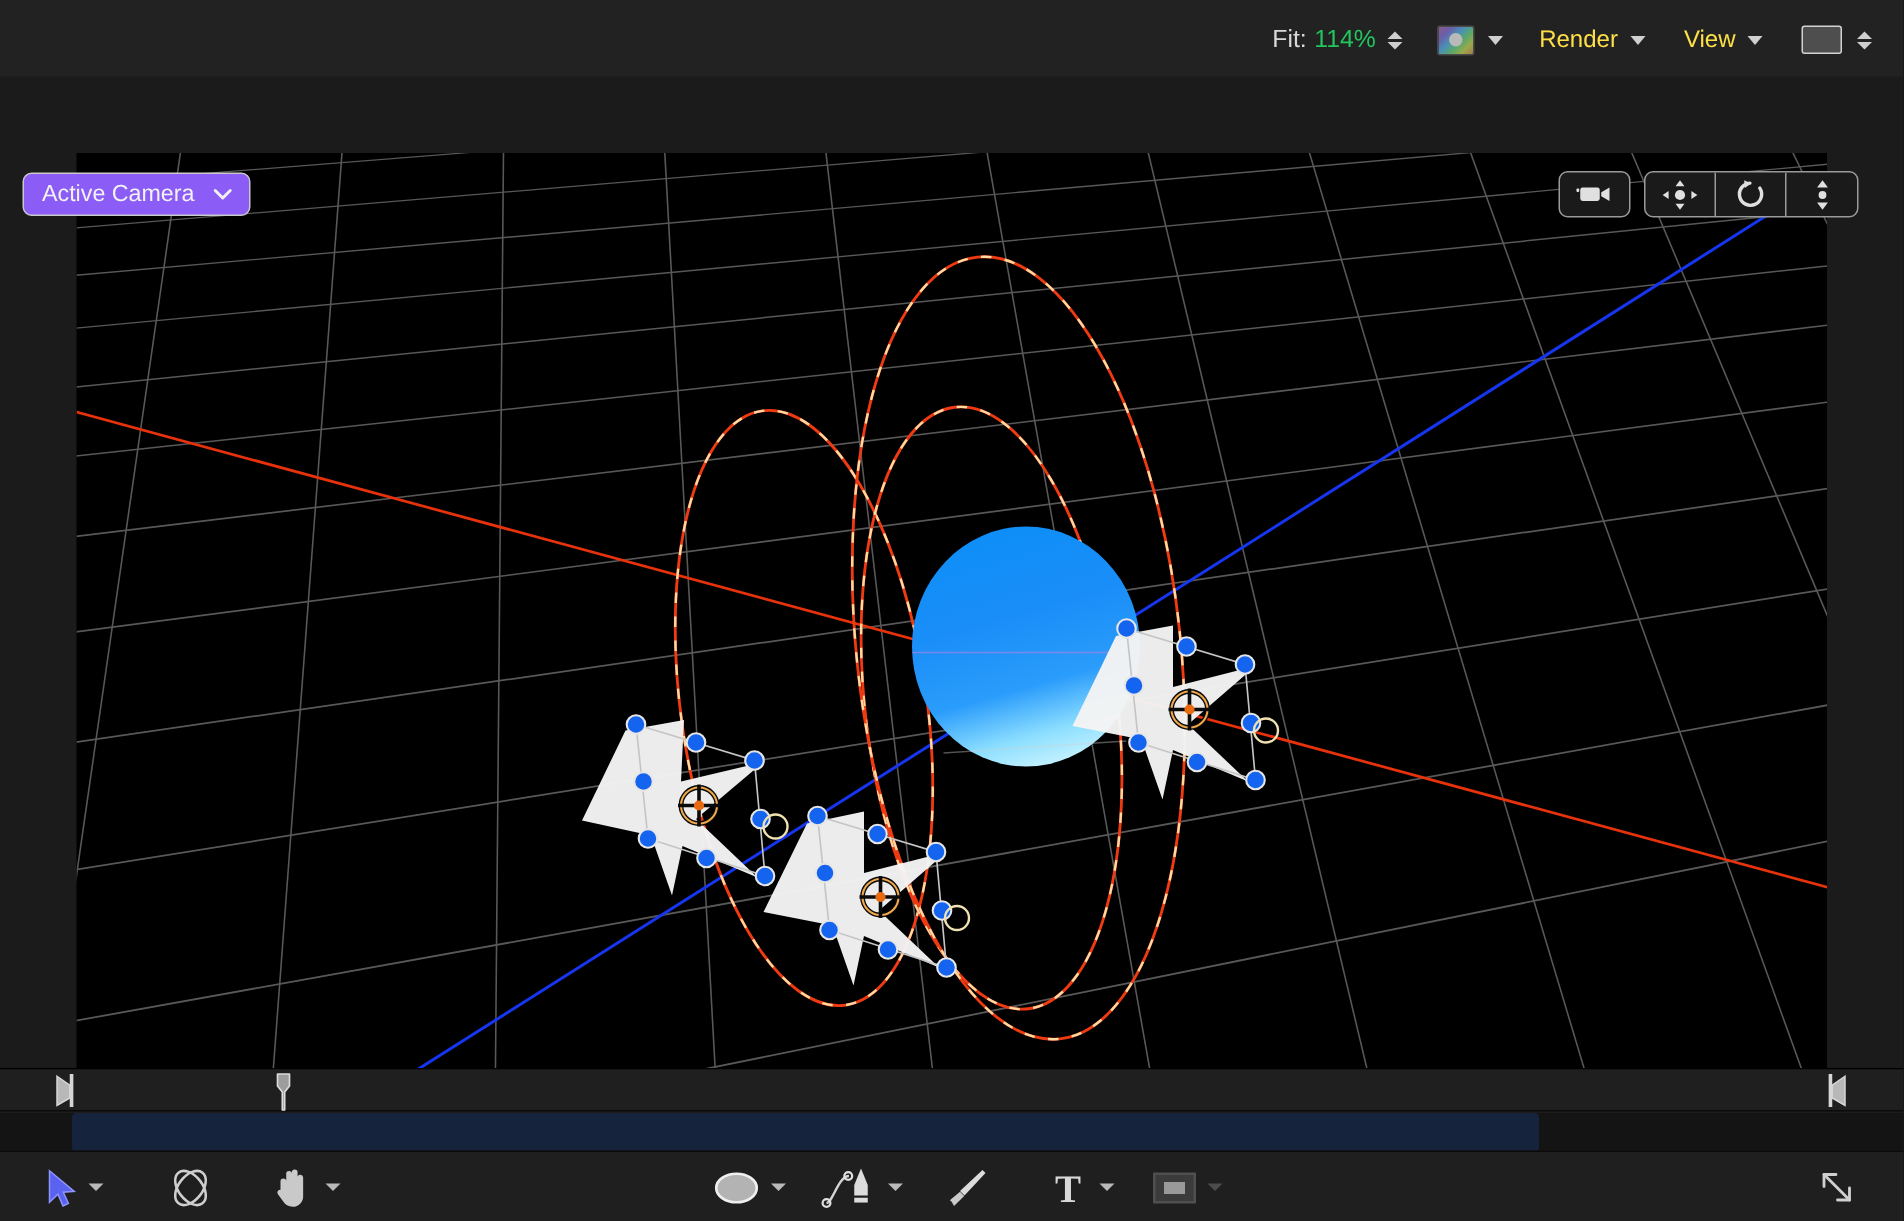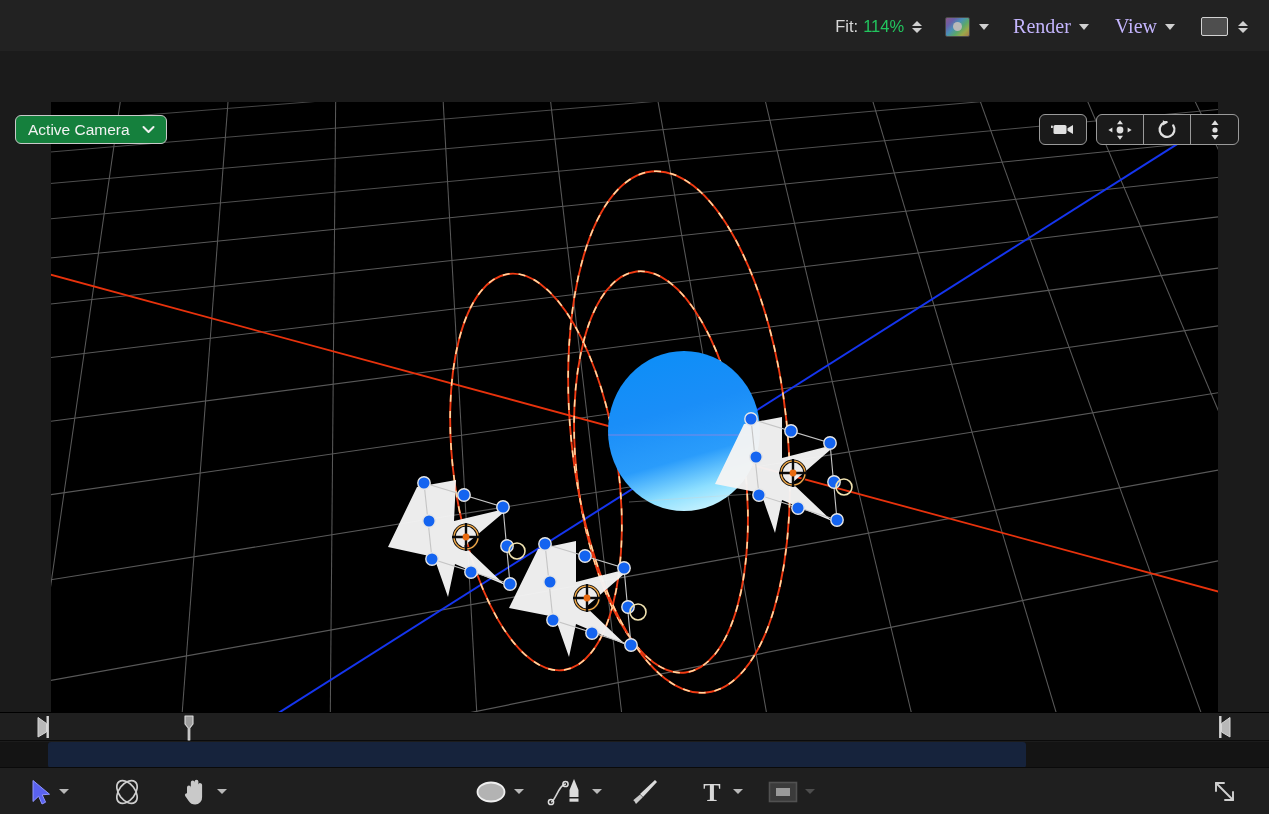--- a/index.html
+++ b/index.html
@@ -43,22 +43,22 @@
     content:''; position:absolute; left:50%; top:50%;
     width:9px; height:9px; margin:-4.5px 0 0 -4.5px;
     border-radius:50%; background:#b9b9b9;
   }
   .chev {
     width: 0; height: 0; border-left: 5.5px solid transparent;
     border-right: 5.5px solid transparent; border-top: 6px solid #d0d0d0;
     display: inline-block;
   }
   .menu-btn {
-    display: flex; align-items: center; gap: 8px; color: #c4b5fd;
-    font-size: 20px; margin-right: 26px; cursor: default; font-family: Liberation Serif, serif;
+    display: flex; align-items: center; gap: 8px; color: #fde047;
+    font-size: 16px; margin-right: 26px; cursor: default;
   }
   .screen-ctl { display: flex; align-items: center; gap: 7px; margin-right: 20px; }
   .screen-box {
     width: 27px; height: 19px; border: 1.6px solid #d2d2d2; border-radius: 2px;
     background: #4e4e4e;
   }
 
   
   .viewport {
     position: absolute; left: 0; top: 51px; width: 1269px; height: 661px;
@@ -67,21 +67,21 @@
   .canvas {
     position: absolute; left: 51px; top: 51px; width: 1167px; height: 659px;
     background: #000; overflow: hidden;
   }
   .canvas svg { position: absolute; left: 0; top: 0; }
 
   
   .cam-select {
     position: absolute; left: 15px; top: 64px; height: 29px;
     display: flex; align-items: center; gap: 12px; padding: 0 11px 0 12px;
-    background: #15803d; border: 1.4px solid #c9c9c9; border-radius: 6px;
+    background: #8b5cf6; border: 1.4px solid #c9c9c9; border-radius: 6px;
     color: #f2f2f2; font-size: 15.5px; z-index: 8;
   }
   .cam-tools {
     position: absolute; right: 30px; top: 63px; display: flex;
     align-items: center; gap: 9px; z-index: 8;
   }
   .cam-btn {
     width: 48px; height: 31px; border: 1.3px solid #9a9a9a; border-radius: 6px;
     background: #1a1a1a; display: flex; align-items: center; justify-content: center;
   }

